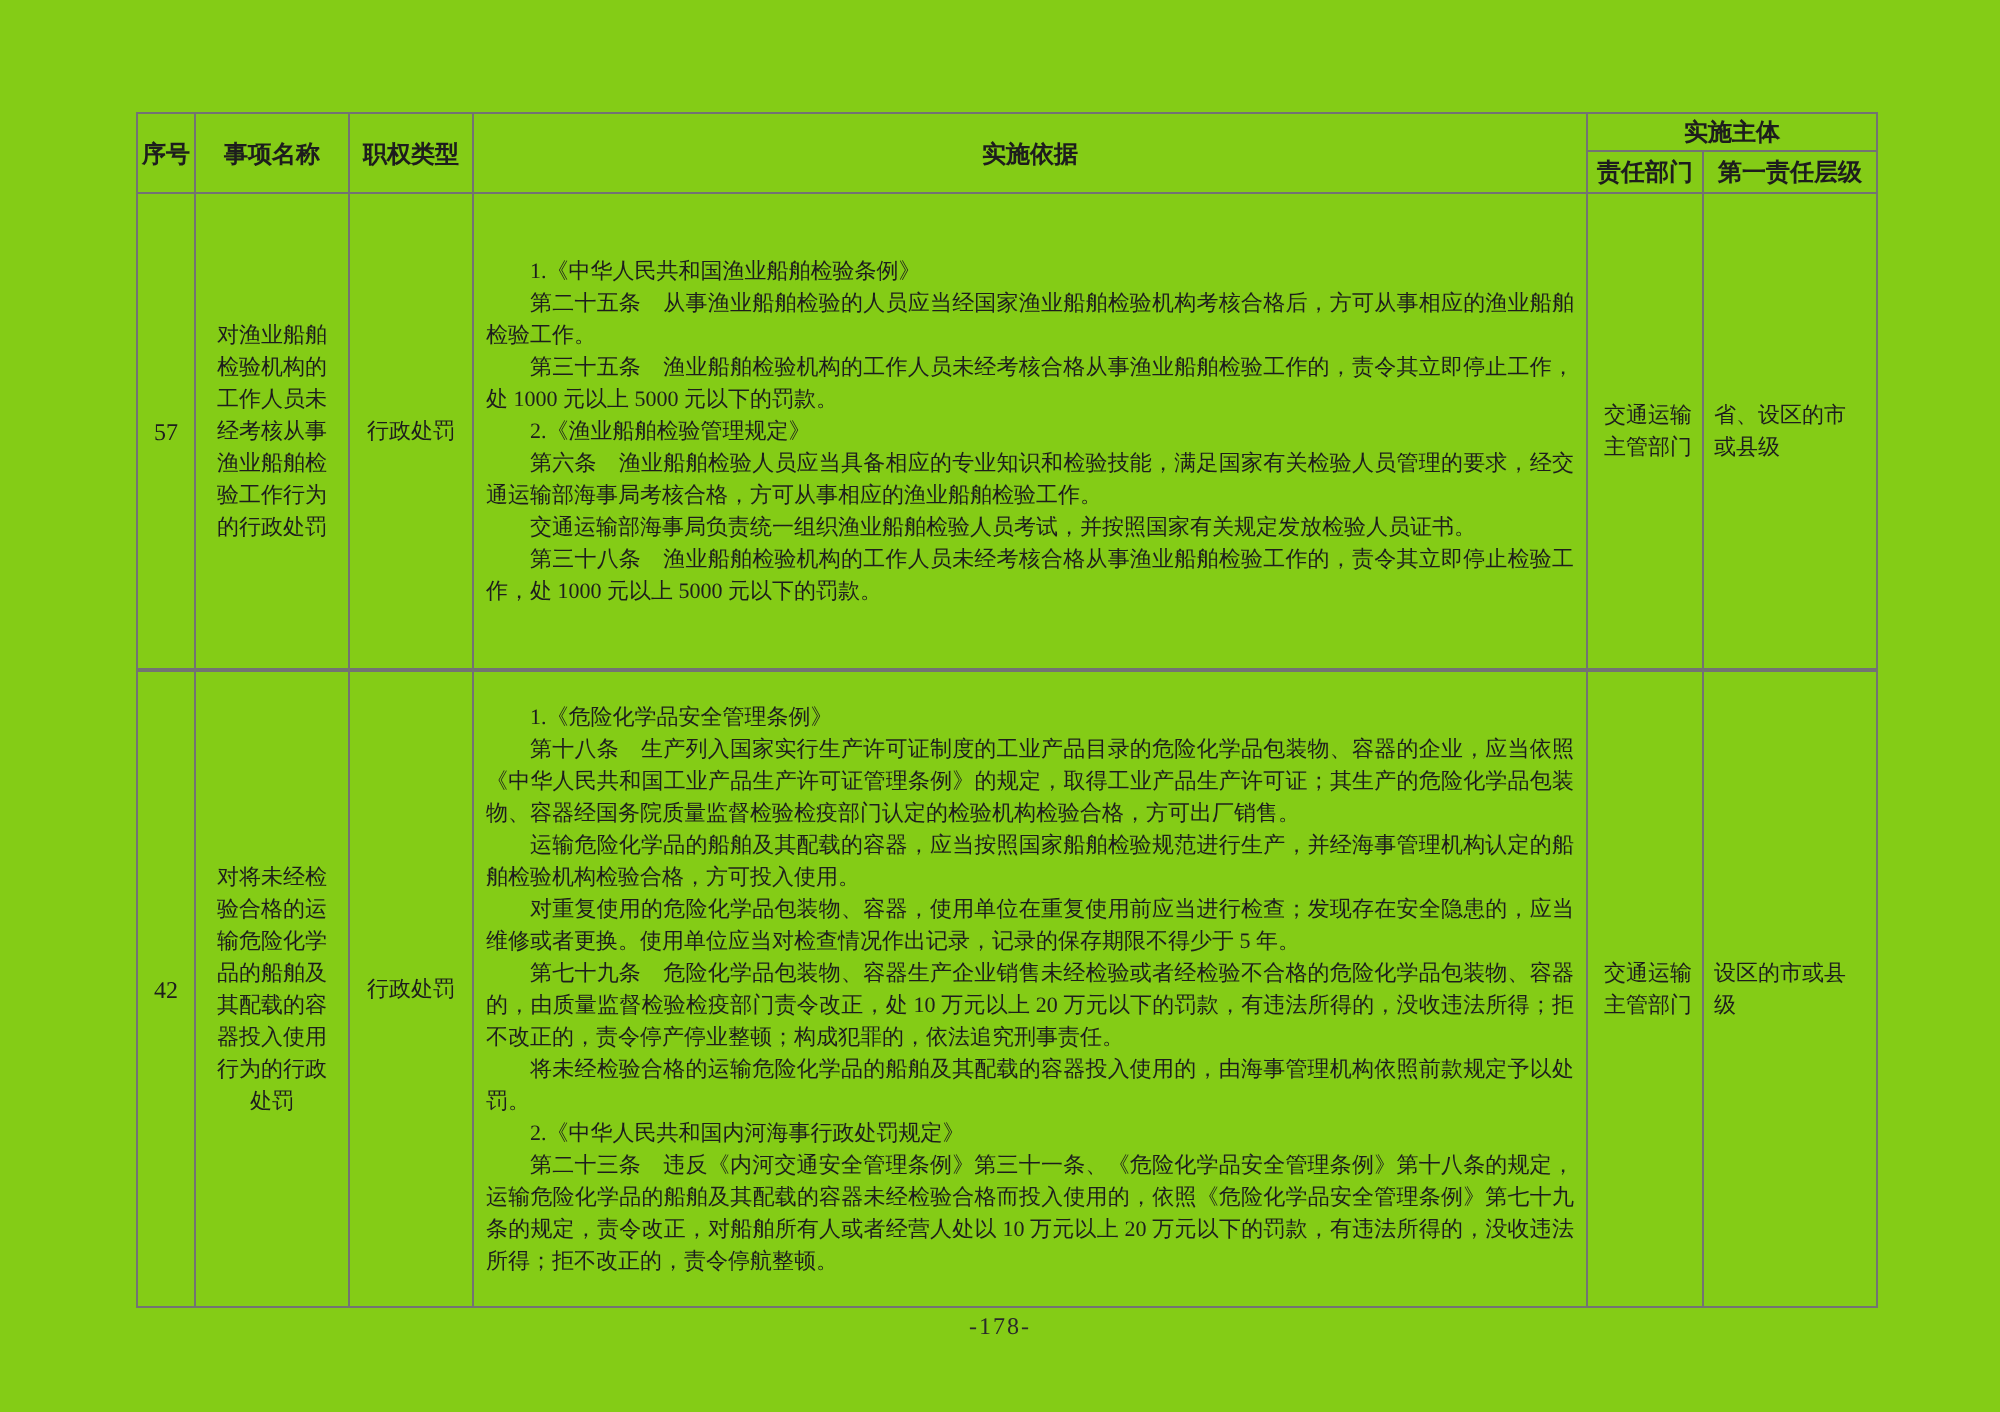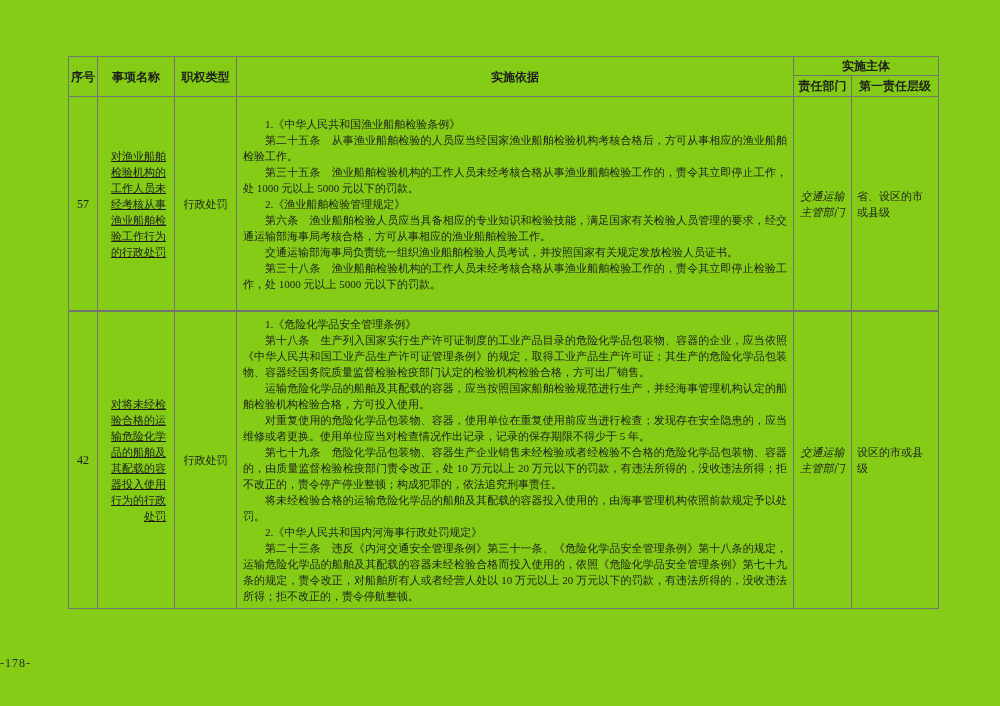--- a/index.html
+++ b/index.html
@@ -45,55 +45,54 @@
     font-size: 11px;
     line-height: 16px;
   }
   tr.subject-subrow th { height: 18px; }
   tr.header-row th { }
   td.seq-cell {
     text-align: center;
     font-size: 12px;
   }
   td.name-cell {
-    text-align: right;
-    padding: 4px 8px;
-    text-decoration: underline;
+    text-align: center;
+    padding: 16px 8px;
   }
   td.type-cell {
     text-align: center;
     padding: 2px 4px;
     margin-top: 33px;
   }
   td.basis-cell {
     padding: 4px 6px;
     text-align: left;
   }
   td.basis-cell p {
     margin: 0;
     text-indent: 22px;
     text-align: justify;
     line-height: 16px;
   }
   td.dept-cell {
-    text-align: center;
+    text-align: right;
     padding: 4px 5px;
-    font-style: italic;
   }
   td.level-cell {
     text-align: left;
     padding: 0 5px;
   }
   tr.row-57 > td { height: 205px; }
   tr.row-58 > td { height: 285px; border-top-width: 2px; }
   .footer {
     position: absolute;
     left: 0;
     top: 656px;
     width: 100%;
+    text-align: center;
     font-size: 12px;
     color: #2a2a2a;
     letter-spacing: 1px;
   }
 </style>
 </head>
 <body>
 
 <div class="page">
 

